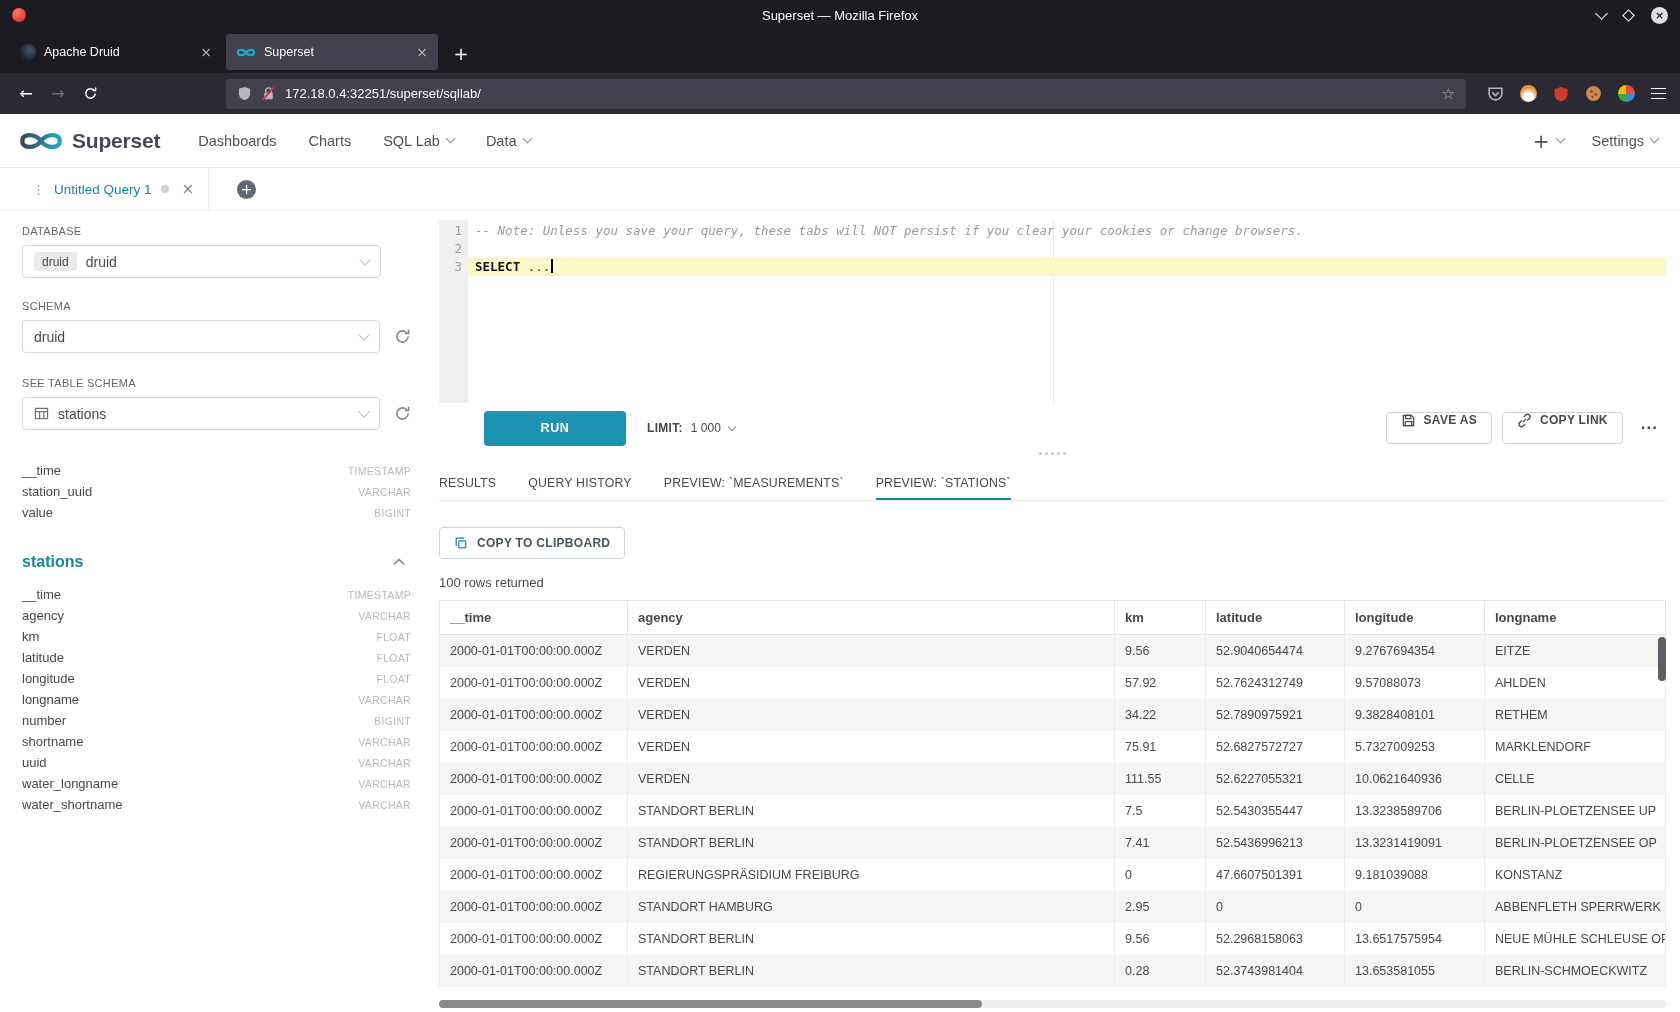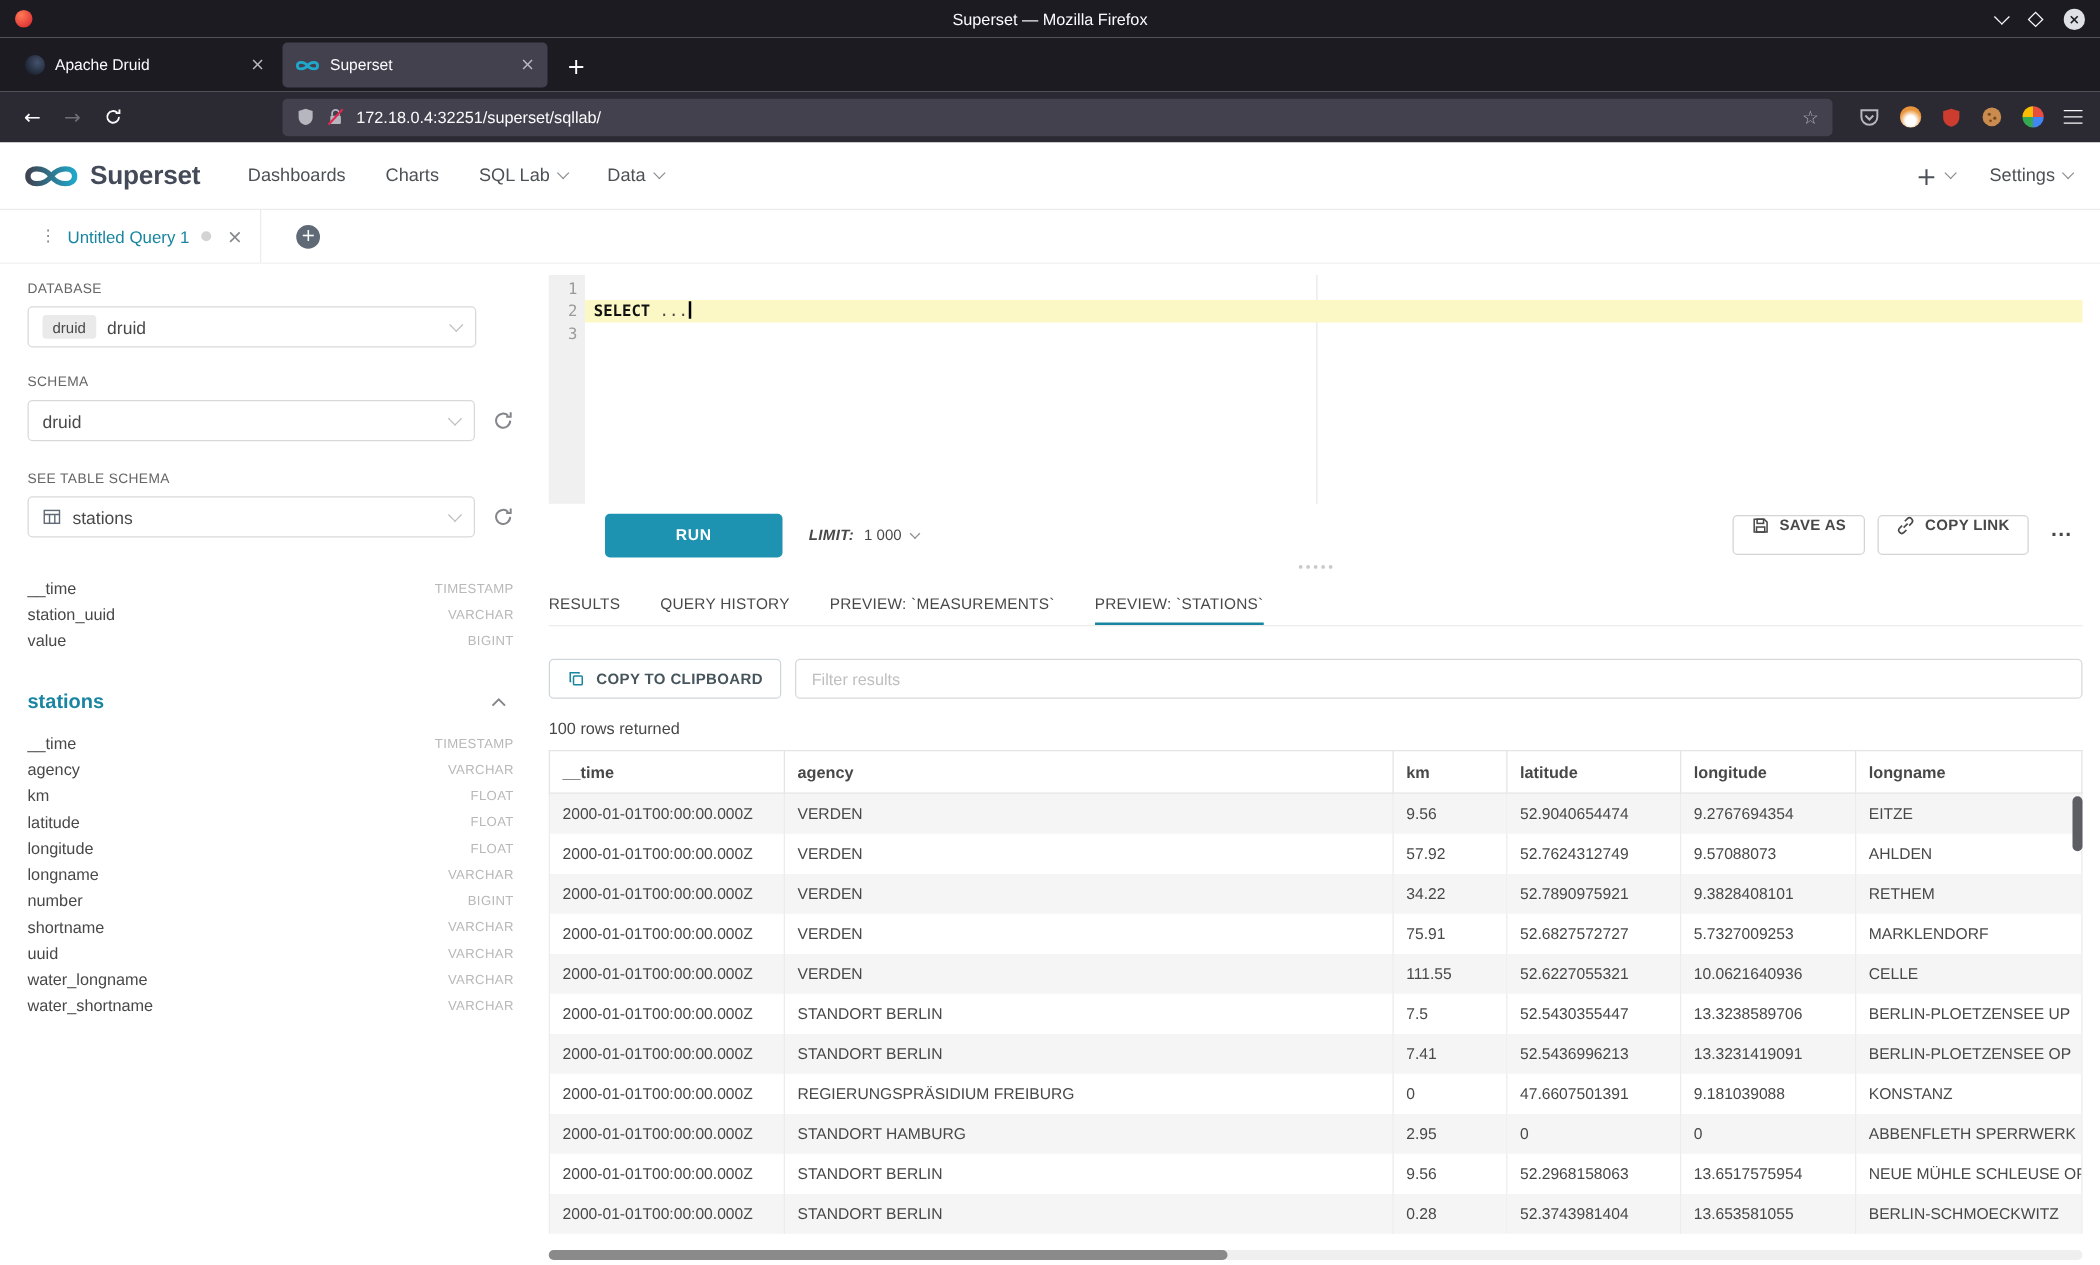--- a/index.html
+++ b/index.html
@@ -82,21 +82,21 @@
   .code-line { height:18px; padding-left:7px; white-space:pre; position:relative; z-index:1; }
   .code-line.active { background:#fbf8c5; }
   .line-comment { color:#9b9b93; font-style:italic; }
   .kw { color:#111; font-weight:700; }
   .cursor { display:inline-block; width:1.5px; height:14px; background:#000; vertical-align:-2px; margin-left:1px; }
   .print-margin { position:absolute; left:585px; top:0; bottom:0; width:1px; background:#e7e7e7; }
 
   .etoolbar { margin-top:6px; display:flex; align-items:center; height:38px;padding-left:45px; }
   .run-btn { width:142px; height:35px; background:#1e93b1; color:#fff; font-size:12.5px; font-weight:700; letter-spacing:0.6px; border:none; border-radius:4px; font-family:inherit; }
   .limit { margin-left:21px; display:flex; align-items:center; gap:8px; font-size:12px; color:#484848; }
-  .limit-label { font-weight:700; letter-spacing:0.3px;font-style:italic; }
+  .limit-label { font-weight:700; letter-spacing:0.3px; }
   .limit-caret { width:6px; height:6px; border:solid #8a8d93; border-width:0 1.3px 1.3px 0; transform:rotate(45deg); margin-top:-3px; }
   .toolbar-right { margin-left:auto; display:flex; align-items:center; gap:10px; }
   .tb-btn { height:32px; border:1px solid #d4d4d4; background:#fff; border-radius:4px; display:flex; align-items:flex-start; gap:8px; padding:0 14px; font-size:12px; font-weight:700; color:#484848; letter-spacing:0.3px; font-family:inherit; }
   .more-btn { border:none; background:none; font-size:17px; font-weight:700; color:#484848; padding:0 8px 8px 8px; letter-spacing:1px; font-family:inherit; }
 
   .splitter { height:12px; display:flex; align-items:center; justify-content:center; gap:3px; }
   .splitter i { width:3px; height:3px; border-radius:50%; background:#c9c9c9; }
 
   .stabs { display:flex; gap:32px; border-bottom:1px solid #ececec; height:36px; margin-top:6px; }
   .stab { font-size:12.3px; color:#484848; letter-spacing:0.2px; display:flex; align-items:center; height:100%; }
@@ -382,20 +382,21 @@
   <main class="main">
     <div class="editor">
       <div class="gutter">
 
       <div>1</div>
           <div>2</div>
           <div>3</div>
         </div>
       <div class="codearea">
         <div class="print-margin"></div>
+        <div class="code-line line-comment">-- Note: Unless you save your query, these tabs will NOT persist if you clear your cookies or change browsers.</div>
         <div class="code-line"></div>
         <div class="code-line active"><span class="kw">SELECT</span><span> ...</span><span class="cursor"></span></div>
       </div>
     </div>
 
     <div class="etoolbar">
       <button class="run-btn">RUN</button>
       <div class="limit">
         <span class="limit-label">LIMIT:</span>
         <span>1 000</span>
@@ -452,21 +453,20 @@
     <div class="rtoolbar">
       <button class="copy-btn">
         <svg width="14" height="14" viewBox="0 0 16 16">
             <g fill="none" stroke="#1985a0" stroke-width="1.4">
               <rect x="5.5" y="5.5" width="8" height="8" rx="1"></rect>
               <path d="M10.5 3.5 v-1 h-8 v8 h1"></path>
             </g>
           </svg>
         <span>COPY TO CLIPBOARD</span>
       </button>
-      <input class="filter-input" placeholder="Filter results" style="">
     </div>
 
     <div class="rowcount">100 rows returned</div>
 
     <table class="results-table">
       <colgroup>
         <col style="width:188px">
           <col style="width:487px">
           <col style="width:91px">
           <col style="width:139px">

